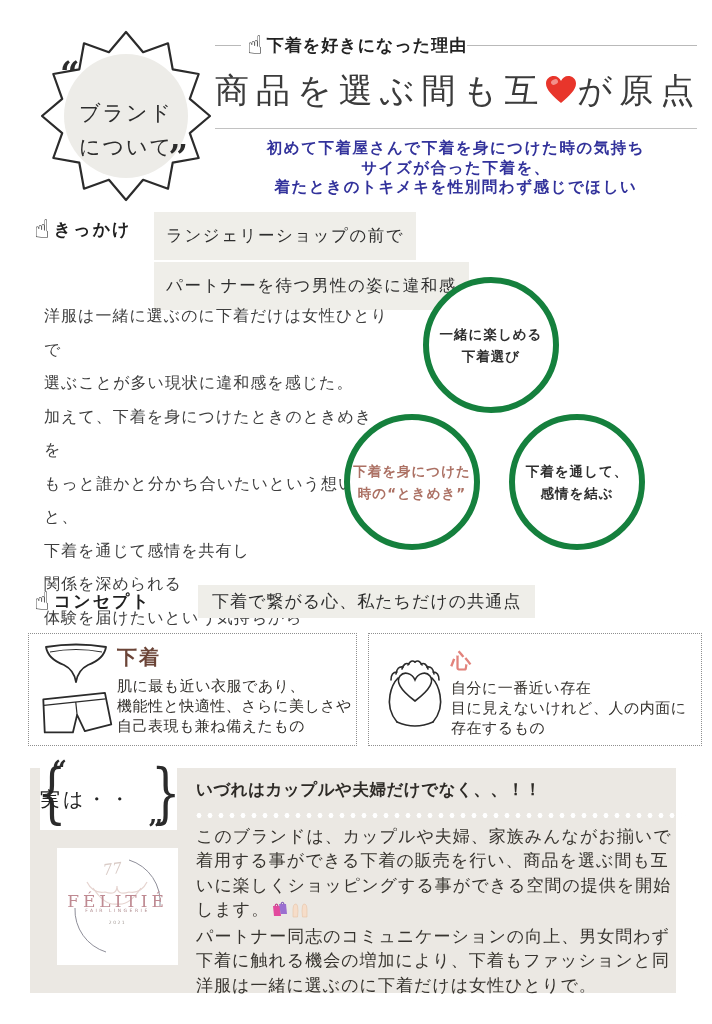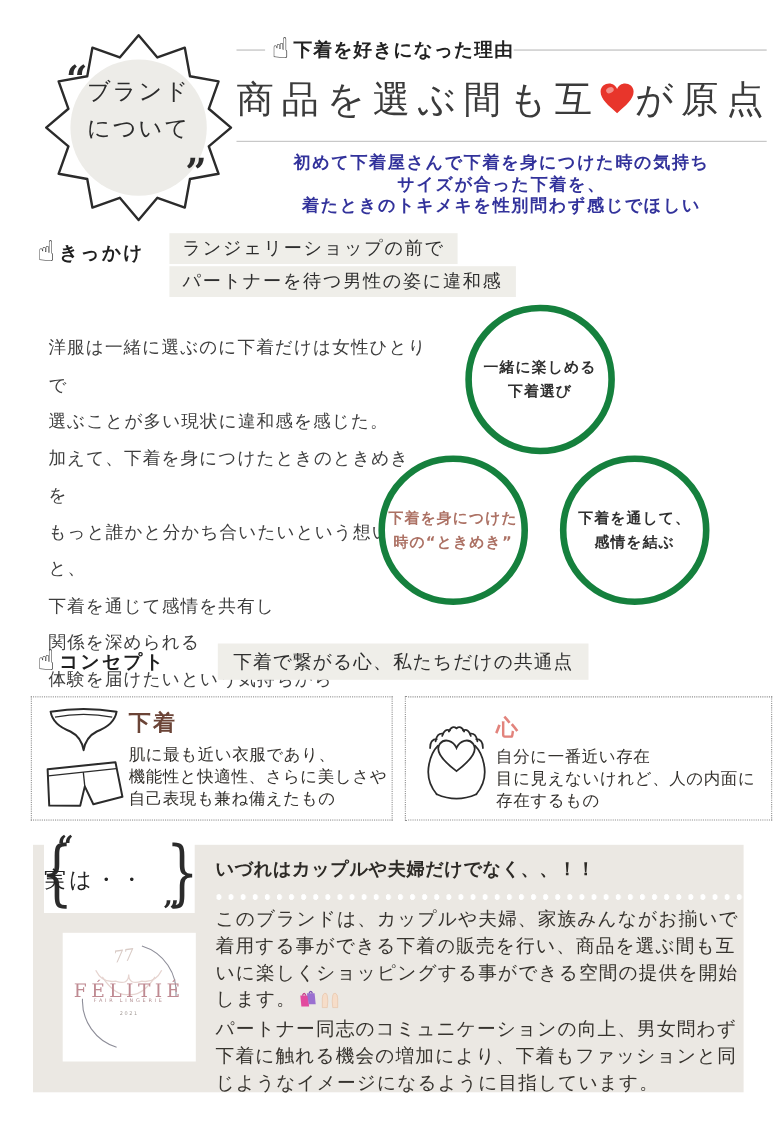--- a/index.html
+++ b/index.html
@@ -5,21 +5,21 @@
   * { margin:0; padding:0; box-sizing:border-box; }
   html,body { background:#fff; }
   #page {
     position:relative; width:712px; height:1024px; background:#ffffff;
     font-family:"DejaVu Sans","Liberation Sans",sans-serif; color:#3a3a3a; overflow:hidden;
   }
 
   
   .seal { position:absolute; left:38px; top:28px; width:176px; height:176px; }
   .seal svg { position:absolute; left:0; top:0; }
-  .seal .seal-text { position:absolute; left:0; top:38px; width:176px; text-align:center;
+  .seal .seal-text { position:absolute; left:0; top:68px; width:176px; text-align:center;
     font-size:21px; letter-spacing:2px; color:#2c2c2c; line-height:34px; }
   .seal .q { position:absolute; font-family:"DejaVu Serif",serif; font-weight:bold; font-size:34px; color:#2c2c2c; line-height:1; }
   .seal .q-open { left:22px; top:28px; }
   .seal .q-close { right:26px; bottom:30px; }
 
   
   .header { position:absolute; left:215px; top:30px; width:482px; }
   .rule-row { display:flex; align-items:center; height:30px; }
   .rule { height:1px; background:#b9b9b9; }
   .rule.short { width:26px; }
@@ -32,21 +32,21 @@
   .title-rule { height:1px; background:#c2c2c2; margin-top:14px; }
   .lead { margin-top:9px; text-align:center; font-family:"DejaVu Serif",serif;
     font-weight:bold; font-size:15.5px; line-height:19.5px; letter-spacing:1.5px; color:#32329b; }
 
   
   .sec-label { position:absolute; display:flex; align-items:center; }
   .sec-label .txt { font-size:17px; font-weight:bold; letter-spacing:2px; color:#1f1f1f; }
 
   
   .hl-lines { position:absolute; }
-  .hl-lines span { display:table; background:#efeee9; padding:3px 12px;
+  .hl-lines span { display:table; background:#efeee9; padding:13px 12px;
     font-family:"DejaVu Serif",serif; font-size:16.5px; letter-spacing:1.5px; color:#2e2e2e; margin-bottom:2px; }
   .hl-single { position:absolute; background:#efeee9; padding:5px 14px;
     font-family:"DejaVu Serif",serif; font-size:17px; letter-spacing:1px; color:#2e2e2e; }
 
   
   .story { position:absolute; left:44px; top:299px; width:345px;
     font-size:16px; line-height:33.5px; letter-spacing:1px; color:#3e3e3e; }
 
   
   .venn { position:absolute; left:344px; top:277px; width:302px; height:277px; }
@@ -246,21 +246,21 @@
             <path d="M8 4 L15 4 L16 14 L9.7 14" fill="#9a6fd0"></path>
             <path d="M10 4 q1.5 -3.5 3 0" fill="none" stroke="#7d55b3" stroke-width="1.2"></path>
           </svg></span><span class="emoji-svg"><svg width="18" height="16" viewBox="0 0 18 16">
             <g fill="#f6ddc9" stroke="#e6c2a6" stroke-width="0.6">
               <path d="M2 15 L2 7 Q2 3 4 2 Q6 1.5 6.5 4 L7 9 L6.5 15 Z"></path>
               <path d="M16 15 L16 7 Q16 3 14 2 Q12 1.5 11.5 4 L11 9 L11.5 15 Z"></path>
             </g>
           </svg></span></div>
     <div>パートナー同志のコミュニケーションの向上、男女問わず</div>
     <div>下着に触れる機会の増加により、下着もファッションと同</div>
-    <div>じようなイメージになるように目指しています。</div>
+    <div>洋服は一緒に選ぶのに下着だけは女性ひとりで。</div>
   </div>
 
   <div class="logo-box">
     <svg width="121" height="117" viewBox="0 0 121 117">
       <path d="M72 12 A44 44 0 0 1 103 58" fill="none" stroke="#8e8e99" stroke-width="1"></path>
       <path d="M49 104 A44 44 0 0 1 18 60" fill="none" stroke="#8e8e99" stroke-width="1"></path>
       <g fill="none" stroke="#e6d4d0" stroke-width="1.2">
         <path d="M30 34 Q36 46 48 44 Q60 48 60 38 Q60 48 72 44 Q84 46 90 34"></path>
         <path d="M36 40 Q48 58 60 56 Q72 58 84 40"></path>
       </g>

